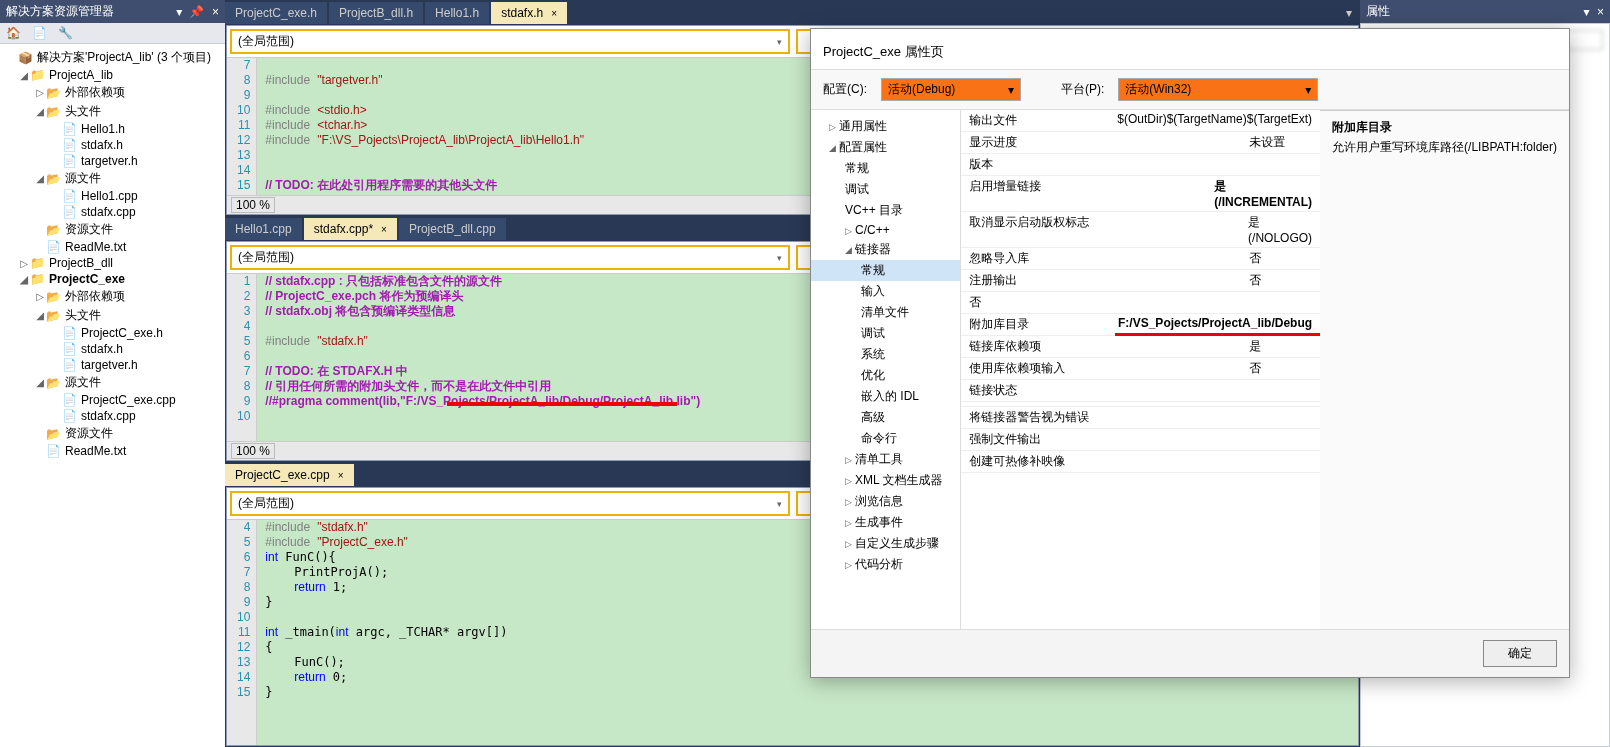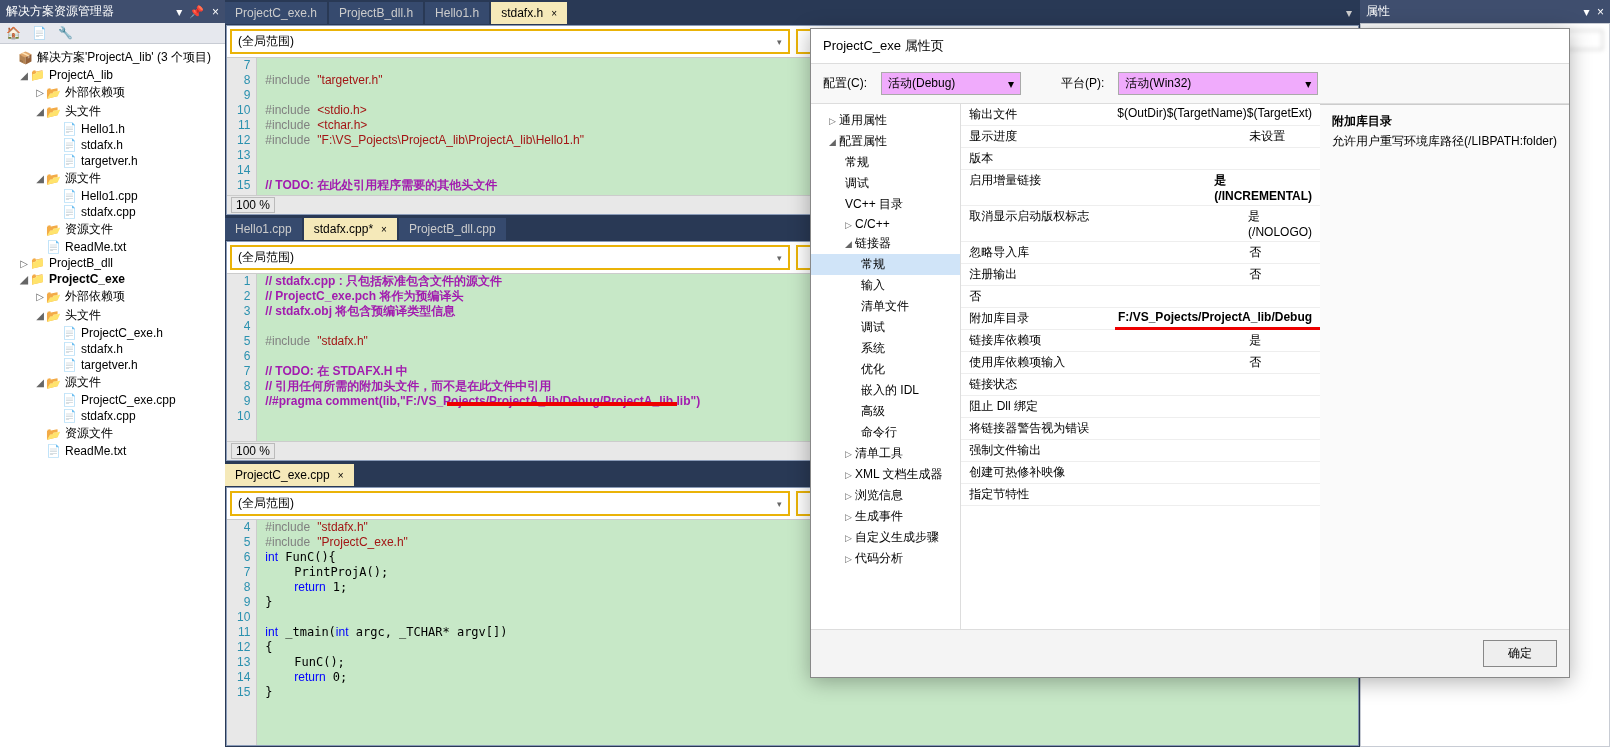--- a/index.html
+++ b/index.html
@@ -37,24 +37,24 @@
 .marker { position: absolute; height: 3px; background: #e00; }
 .zoom-bar { background: #e8e8e8; border-top: 1px solid #ccc; padding: 1px 4px; font-size: 11px; display:flex; }
 .zoom-bar .z { border: 1px solid #bbb; padding: 0 4px; }
 .codewrap { position: relative; flex: 1; }
 
 .col-right { width: 250px; background: #eef0f4; display: flex; flex-direction: column; }
 .prop-body { flex: 1; background: #fff; padding: 6px; border: 1px solid #c8ccd4; }
 .prop-row { border: 1px solid #bbb; padding: 2px 4px; margin-bottom: 4px; filter: blur(2px); }
 
 .dialog { position: absolute; left: 810px; top: 28px; width: 760px; height: 650px; background: #fff; border: 1px solid #888; box-shadow: 0 4px 20px rgba(0,0,0,0.3); display: flex; flex-direction: column; }
-.dlg-title { background: #fff; border-bottom: 1px solid #ddd; padding: 8px 12px; font-size: 13px; }
+.dlg-title { background: #fff; border-bottom: 1px solid #ddd; padding: 8px 12px; font-size: 13px; margin-top: 6px; }
 .dlg-toolbar { padding: 8px 12px; display: flex; align-items: center; gap: 12px; border-bottom: 1px solid #ddd; background: #f8f8f8; }
 .dlg-toolbar label { margin-right: 2px; }
-.dlg-toolbar .combo { border: 1px solid #aaa; padding: 2px 6px; background: #f0abfc; display: flex; justify-content: space-between; align-items: center; min-width: 140px; cursor: pointer; }
+.dlg-toolbar .combo { border: 1px solid #aaa; padding: 2px 6px; background: #f97316; display: flex; justify-content: space-between; align-items: center; min-width: 140px; cursor: pointer; }
 .dlg-body { flex: 1; display: flex; overflow: hidden; }
 .dlg-tree { width: 190px; border-right: 1px solid #ddd; padding: 6px 0; overflow: auto; }
 .dlg-tree .ti { padding: 2px 4px 2px 18px; cursor: pointer; }
 .dlg-tree .ti.sel { background: #d0e4f8; }
 .dlg-tree .ti.l2 { padding-left: 34px; } .dlg-tree .ti.l3 { padding-left: 50px; }
 .dlg-tree .exp2 { display: inline-block; width: 10px; color: #666; font-size: 9px; }
 .dlg-grid { flex: 1; display: flex; flex-direction: row; }
 .grid-rows { flex: 1; overflow: auto; }
 .gr { display: flex; border-bottom: 1px solid #eee; }
 .gr .gk { width: 280px; padding: 2px 8px; }
@@ -463,37 +463,32 @@
           </div>
         <div class="gr">
             <div class="gk">使用库依赖项输入</div>
             <div class="gv">否</div>
           </div>
         <div class="gr">
             <div class="gk">链接状态</div>
             <div class="gv"></div>
           </div>
         <div class="gr">
-            <div class="gk">阻止 Dll 绑定</div>
             <div class="gv"></div>
           </div>
         <div class="gr">
             <div class="gk">将链接器警告视为错误</div>
             <div class="gv"></div>
           </div>
         <div class="gr">
             <div class="gk">强制文件输出</div>
             <div class="gv"></div>
           </div>
         <div class="gr">
             <div class="gk">创建可热修补映像</div>
-            <div class="gv"></div>
-          </div>
-        <div class="gr">
-            <div class="gk">指定节特性</div>
             <div class="gv"></div>
           </div>
       </div>
       <div class="dlg-desc">
         <div class="dt">附加库目录</div>
         <div>允许用户重写环境库路径(/LIBPATH:folder)</div>
       </div>
     </div>
   </div>
   <div class="dlg-footer">

